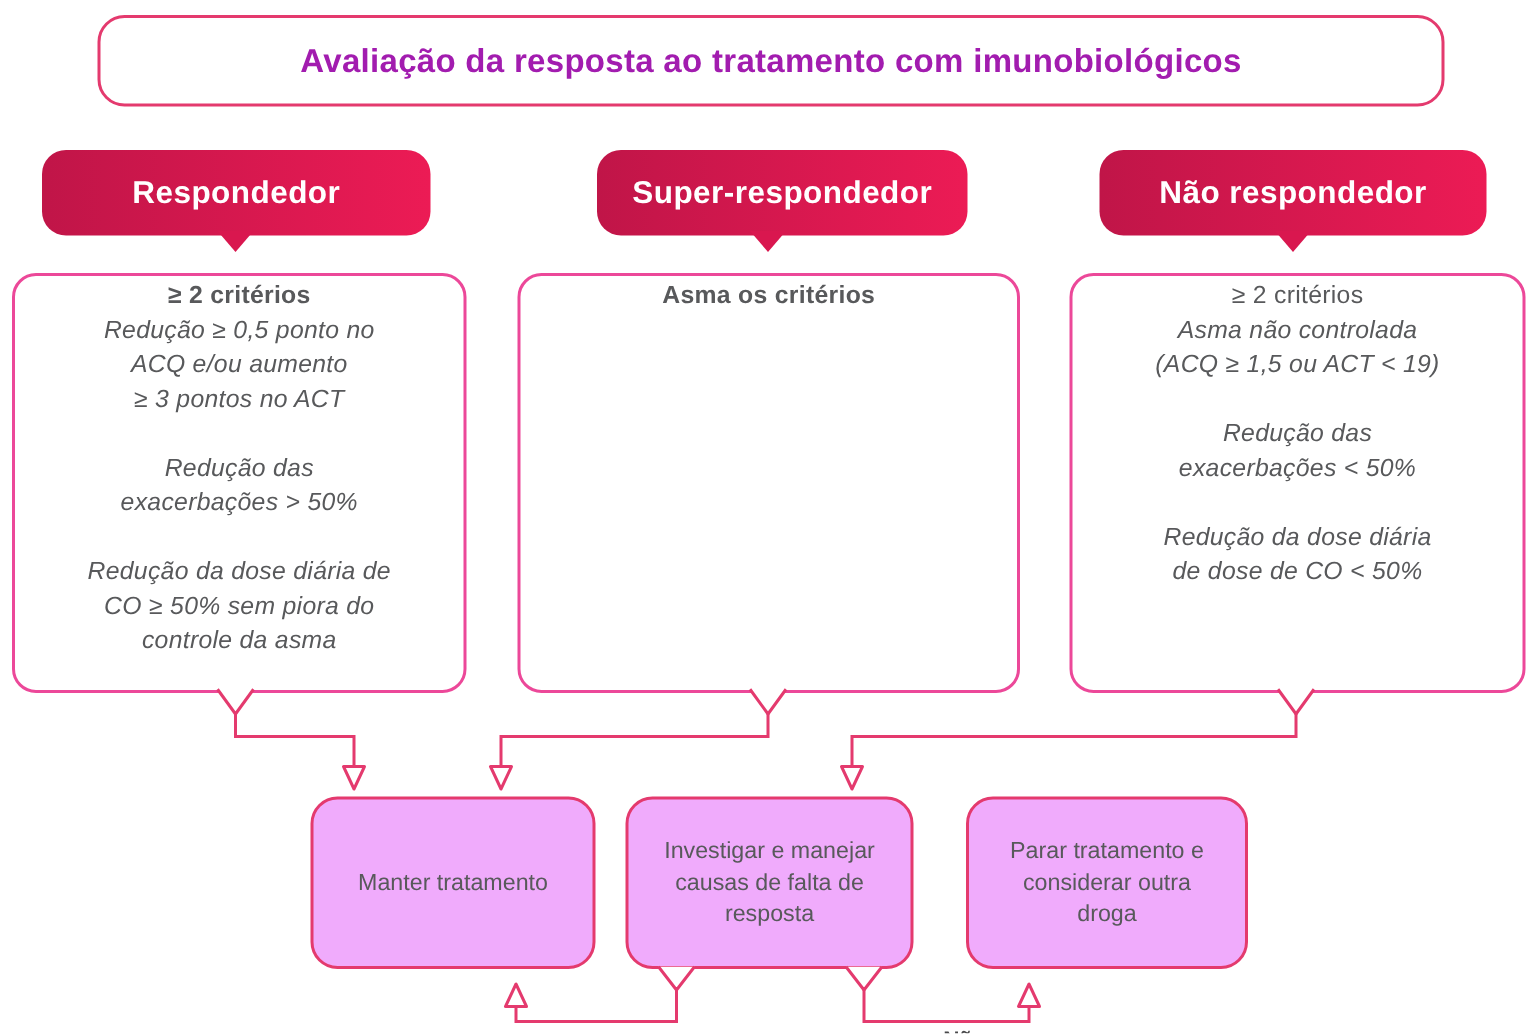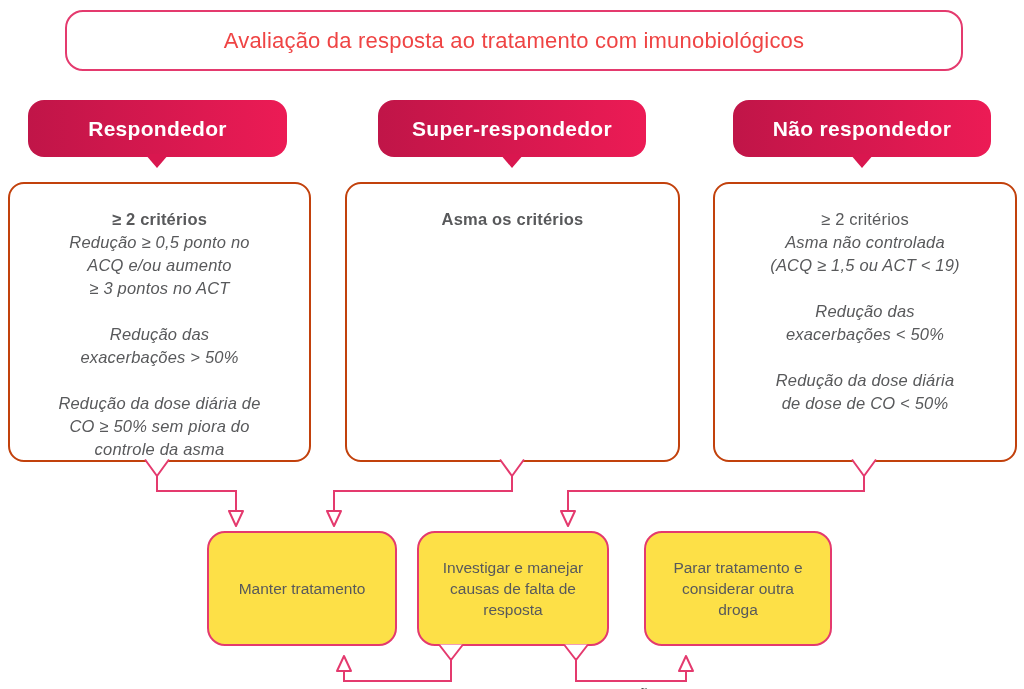--- a/index.html
+++ b/index.html
@@ -7,49 +7,49 @@
     position:relative;width:1024px;height:689px;background:#ffffff;
     font-family:"Liberation Sans", sans-serif;overflow:hidden;
   }
   
   .title-box{
     position:absolute;left:65px;top:10px;width:898px;height:61px;
     border:2px solid #E43A6E;border-radius:18px;box-sizing:border-box;
     display:flex;align-items:center;justify-content:center;
   }
   .title-box span{
-    font-size:22px;font-weight:normal;color:#ef4444;letter-spacing:.2px;
+    font-size:22px;font-weight:bold;color:#a21caf;letter-spacing:.2px;
   }
   
   .badge{
     position:absolute;top:100px;height:57px;border-radius:16px;
     background:linear-gradient(90deg,#C01548,#EC1B55);
     display:flex;align-items:center;justify-content:center;
     color:#ffffff;font-size:21px;font-weight:bold;letter-spacing:.3px;
   }
   .badge1{left:28px;width:259px;}
-  .badge2{left:378px;width:268px;}
+  .badge2{left:398px;width:247px;}
   .badge3{left:733px;width:258px;}
   
   .cbox{
-    position:absolute;top:182px;height:280px;border:2px solid #c2410c;
+    position:absolute;top:182px;height:280px;border:2px solid #ec4899;
     border-radius:16px;box-sizing:border-box;background:#fff;
-    text-align:center;padding-top:24px;
+    text-align:center;padding-top:2px;
     color:#58595B;font-size:16.5px;line-height:23px;letter-spacing:.2px;
   }
   .cbox1{left:8px;width:303px;}
   .cbox2{left:345px;width:335px;}
   .cbox3{left:713px;width:304px;}
   .cbox .heading{font-weight:bold;}
   .cbox .heading.regular{font-weight:normal;}
   .cbox .body{white-space:pre-line;font-style:italic;}
   
   .obox{
     position:absolute;top:531px;height:115px;border:2px solid #E43A6E;
-    border-radius:18px;box-sizing:border-box;background:#fde047;
+    border-radius:18px;box-sizing:border-box;background:#f0abfc;
     display:flex;align-items:center;justify-content:center;text-align:center;
     color:#58595B;font-size:15.5px;line-height:21px;
   }
   .obox span{white-space:pre-line;}
   .obox1{left:195px;width:190px;margin-left:12px;}
   .obox2{left:417px;width:192px;}
   .obox3{left:644px;width:188px;}
   
   .flabel{
     position:absolute;color:#48484A;font-weight:bold;font-size:15px;

